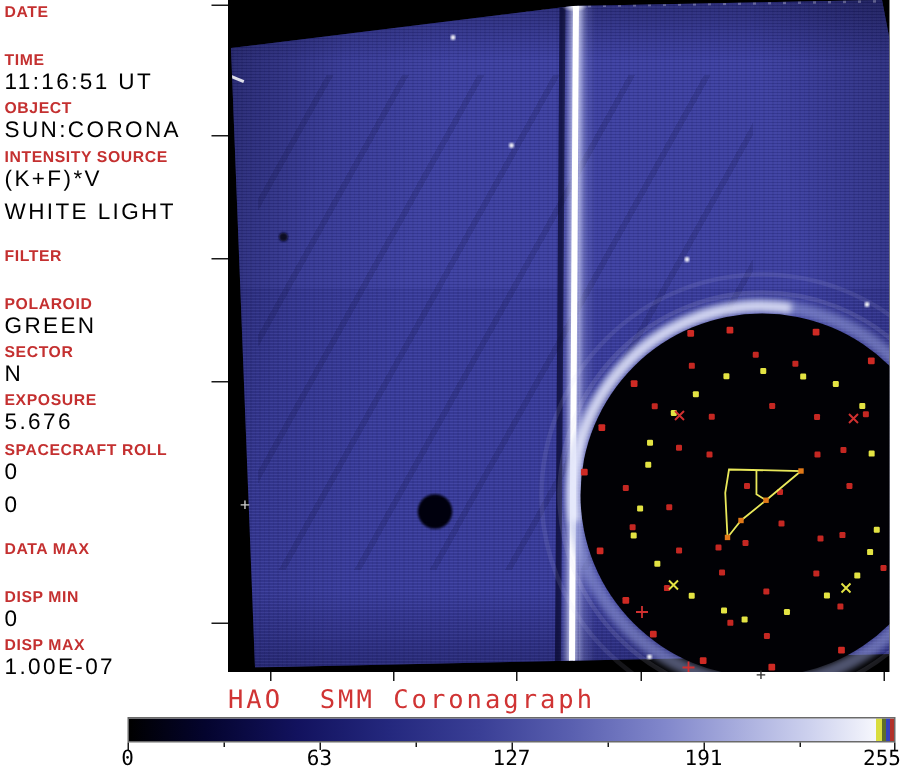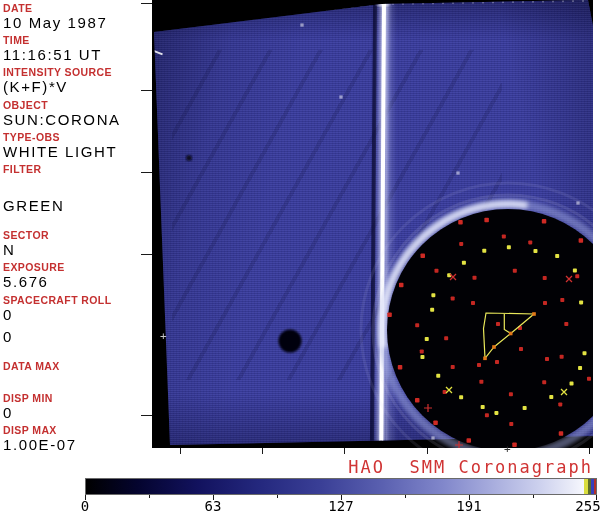--- a/index.html
+++ b/index.html
@@ -34,63 +34,62 @@
                background:repeating-linear-gradient(90deg, rgba(255,255,255,.55) 0 3px, transparent 3px 9px);}
   .edge-dash-b{position:absolute;left:230px;top:3px;width:208px;height:2px;transform:rotate(-0.9deg);transform-origin:left center;
                background:repeating-linear-gradient(90deg, rgba(255,255,255,.28) 0 2px, transparent 2px 10px);}
   .edge-artifact{position:absolute;left:-2px;top:51px;width:13px;height:2px;background:rgba(255,255,255,.85);transform:rotate(22deg);}
   .overlay-svg{position:absolute;left:0;top:0;pointer-events:none;}
   
   .tick-left{position:absolute;left:141px;width:11px;height:1px;background:#1a1a1a;}
   .tick-bottom{position:absolute;top:448px;width:1px;height:6px;background:#1a1a1a;}
   .plus-mark{position:absolute;font:11px "DejaVu Sans Mono",monospace;line-height:11px;}
   
-  .img-title{position:absolute;left:152px;top:457px;width:441px;text-align:right;
+  .img-title{position:absolute;left:152px;top:457px;width:441px;text-align:left;
              font:17px "DejaVu Sans Mono",monospace;letter-spacing:2px;color:#d03434;white-space:pre;}
   
   .colorbar{position:absolute;left:85px;top:478px;width:510px;height:15px;border:1px solid #6a6a6a;
             background:linear-gradient(to right,
               #000000 0%, #04042e 10%, #12125e 22%, #24287e 34%, #3a3f96 46%, #5a60b0 58%,
               #8187cb 70%, #a9aede 80%, #cdd1ee 89%, #e9ebf8 95%, #f6f7fd 97.6%,
               #d9dd3e 97.66%, #d9dd3e 98.44%, #5d6e2a 98.44%, #5d6e2a 98.93%,
               #3540bd 98.93%, #3540bd 99.51%, #b23129 99.51%, #b23129 100%);}
   .cb-tick{position:absolute;top:495px;width:1px;background:#1a1a1a;}
   .cb-label{position:absolute;top:498px;transform:translateX(-50%);
             font:14px "DejaVu Sans Mono",monospace;color:#000;}
 </style>
 </head>
 <body>
 
 <div class="screen">
 
   <div class="sidebar">
       <div class="sb-field">
         <div class="sb-label">DATE</div>
-        <div class="sb-value">10 May 1987</div>
       </div>
       <div class="sb-field">
         <div class="sb-label">TIME</div>
         <div class="sb-value">11:16:51 UT</div>
       </div>
       <div class="sb-field">
+        <div class="sb-label">OBJECT</div>
+        <div class="sb-value">SUN:CORONA</div>
+      </div>
+      <div class="sb-field">
         <div class="sb-label">INTENSITY SOURCE</div>
         <div class="sb-value">(K+F)*V</div>
       </div>
       <div class="sb-field">
-        <div class="sb-label">OBJECT</div>
-        <div class="sb-value">SUN:CORONA</div>
-      </div>
-      <div class="sb-field">
-        <div class="sb-label">TYPE-OBS</div>
         <div class="sb-value">WHITE LIGHT</div>
       </div>
       <div class="sb-field">
         <div class="sb-label">FILTER</div>
       </div>
       <div class="sb-field">
+        <div class="sb-label">POLAROID</div>
         <div class="sb-value">GREEN</div>
       </div>
       <div class="sb-field">
         <div class="sb-label">SECTOR</div>
         <div class="sb-value">N</div>
       </div>
       <div class="sb-field">
         <div class="sb-label">EXPOSURE</div>
         <div class="sb-value">5.676</div>
       </div>

